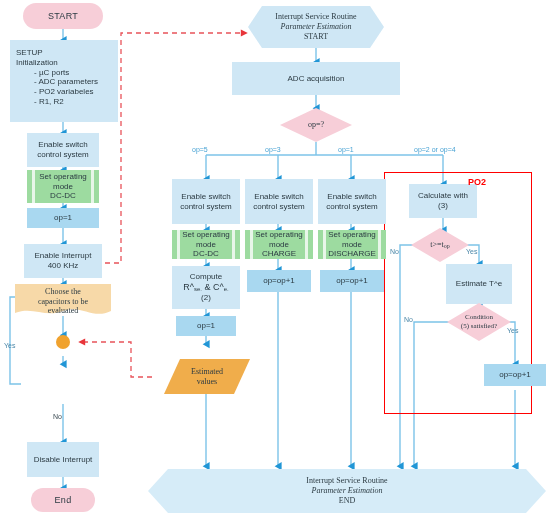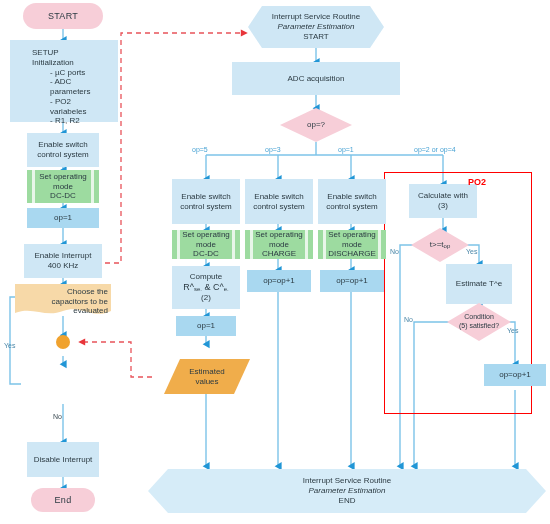--- a/index.html
+++ b/index.html
@@ -55,21 +55,21 @@
   .predef .bar.r{right:5px;}
   .hexnode{
     background:transparent;
     font-size:8px;
   }
   .decision{
     background:transparent;
     font-size:8px;
   }
   .shape-svg{position:absolute;left:0;top:0;width:100%;height:100%;z-index:-1;}
-  .label-in{position:relative;z-index:2;width:100%;}
+  .label-in{position:relative;z-index:2;width:100%;font-family:Liberation Serif, serif;}
 
   .doc{font-size:8px;}
   .para{font-size:8px;}
 
   .branchlabel{
     position:absolute;
     color:#4aa3d4;
     font-size:7px;
     z-index:4;
     white-space:nowrap;
@@ -187,21 +187,21 @@
   </svg>
 
   <div class="po2box" style="left:384px;top:172px;width:146px;height:240px;"></div>
   <div class="po2label" style="left:468px;top:177px;">PO2</div>
 
   <div class="node terminator" style="left:23px;top:3px;width:80px;height:26px;">
     <span class="txt">START</span>
   </div>
 
   <div class="node process" style="left:10px;top:40px;width:108px;height:82px;justify-content:flex-start;align-items:flex-start;">
-    <span class="txt" style="text-align:left;padding:8px 22px;">
+    <span class="txt" style="text-align:left;padding:8px 6px;">
       <span>SETUP</span><br>
       <span>Initialization</span><br>
       <span style="display:inline-block;padding-left:18px;">
         <span>- µC ports</span><br>
         <span>-  ADC parameters</span><br>
         <span>- PO2 variabeles</span><br>
         <span>-  R1, R2</span>
       </span>
     </span>
   </div>
@@ -225,21 +225,21 @@
 
   <div class="node process" style="left:24px;top:244px;width:78px;height:34px;white-space:pre-line;">
     <span class="txt">Enable Interrupt
 400 KHz</span>
   </div>
 
   <div class="node doc" style="left:15px;top:284px;width:96px;height:34px;white-space:pre-line;">
     <svg class="shape-svg" viewBox="0 0 96 34" preserveAspectRatio="none">
       <path d="M0,0 L96,0 L96,27 C78,36 66,20 48,27 C30,34 18,22 0,29 Z" fill="#f7d9a8"></path>
     </svg>
-    <span class="txt label-in" style="padding-top:1px;text-align:right;">Choose the
+    <span class="txt label-in" style="padding-top:1px;">Choose the
 capacitors to be
 evaluated</span>
   </div>
 
   <div class="connector-dot" style="left:56px;top:335px;"></div>
 
 
   <div class="yesno" style="left:4px;top:342px;">Yes</div>
   <div class="yesno" style="left:53px;top:413px;color:#3b4a52;">No</div>
 

